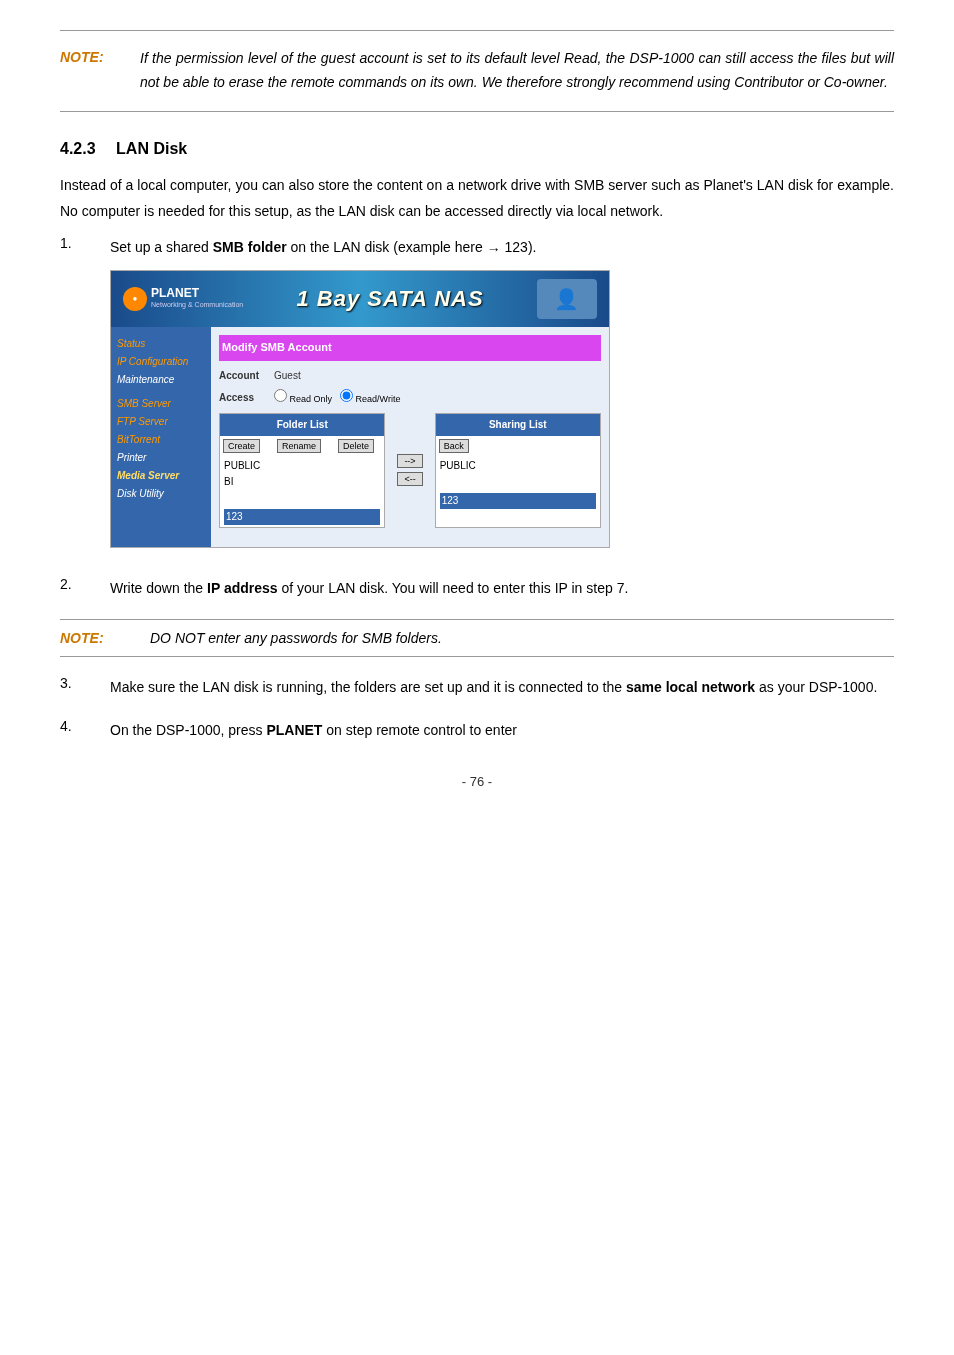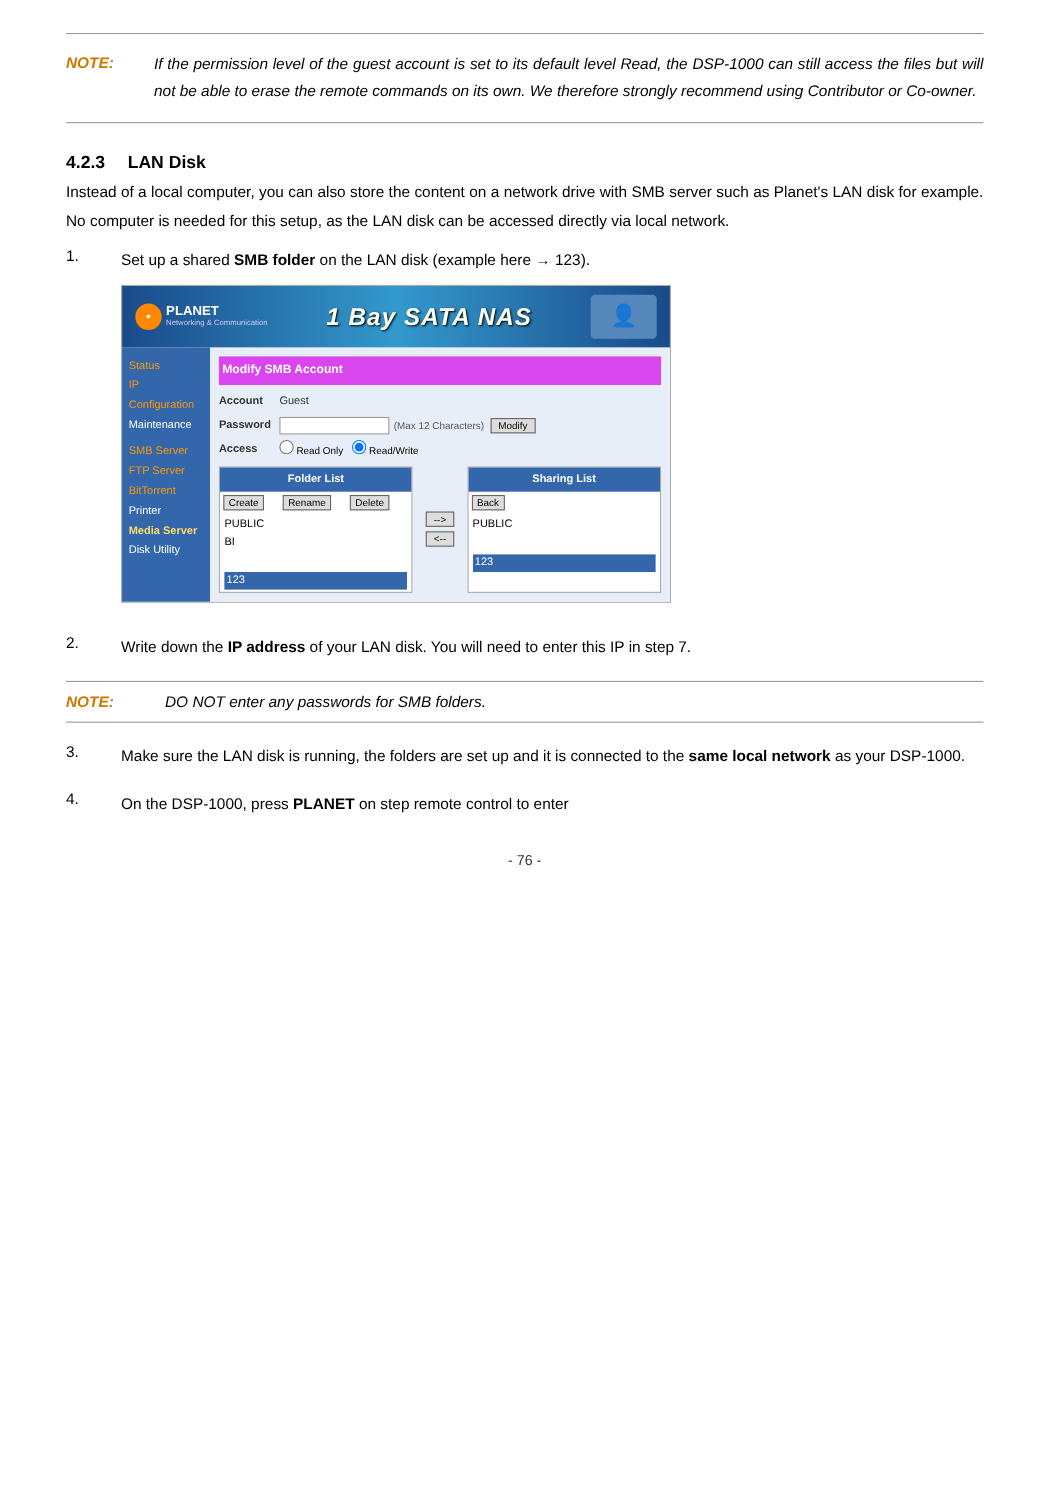--- a/index.html
+++ b/index.html
@@ -33,21 +33,21 @@
     .note-text {
       font-style: italic;
       line-height: 1.7;
       text-align: justify;
     }
 
     
     .section-heading {
       font-size: 16px;
       font-weight: bold;
-      margin-bottom: 3px;
+      margin-bottom: 14px;
       margin-top: 10px;
     }
     .section-heading .section-num {
       margin-right: 16px;
     }
 
     
     .body-para {
       line-height: 1.9;
       margin-bottom: 10px;
@@ -137,25 +137,26 @@
       justify-content: center;
       font-size: 20px;
     }
 
     .nas-body {
       display: flex;
       min-height: 220px;
     }
     .nas-sidebar {
       background: #3366aa;
-      width: 80px;
+      width: 100px;
       padding: 8px 6px;
       color: #fff;
       font-size: 10px;
       line-height: 1.8;
+      font-style: italic;
     }
     .nas-sidebar .sidebar-item {
       cursor: pointer;
     }
     .nas-sidebar .sidebar-item.active {
       color: #ff9900;
     }
     .nas-sidebar .sidebar-item.highlight {
       color: #ffdd66;
       font-weight: bold;
@@ -358,26 +359,20 @@
           </div>
 
           <div class="nas-main">
             <div class="nas-section-title">Modify SMB Account</div>
 
             <div class="nas-form-row">
               <span class="nas-form-label">Account</span>
               <span class="nas-form-value">Guest</span>
             </div>
 
-            <div class="nas-form-row">
-              <span class="nas-form-label">Password</span>
-              <span class="nas-input"></span>
-              <span class="nas-input-hint">(Max 12 Characters)</span>
-              <button class="nas-btn">Modify</button>
-            </div>
 
             <div class="nas-form-row">
               <span class="nas-form-label">Access</span>
               <div class="nas-radio-group">
                 <label><input type="radio" name="access" style=""> Read Only</label>
                 <label><input type="radio" name="access" checked="" style=""> Read/Write</label>
               </div>
             </div>
 
             <div class="nas-columns">

